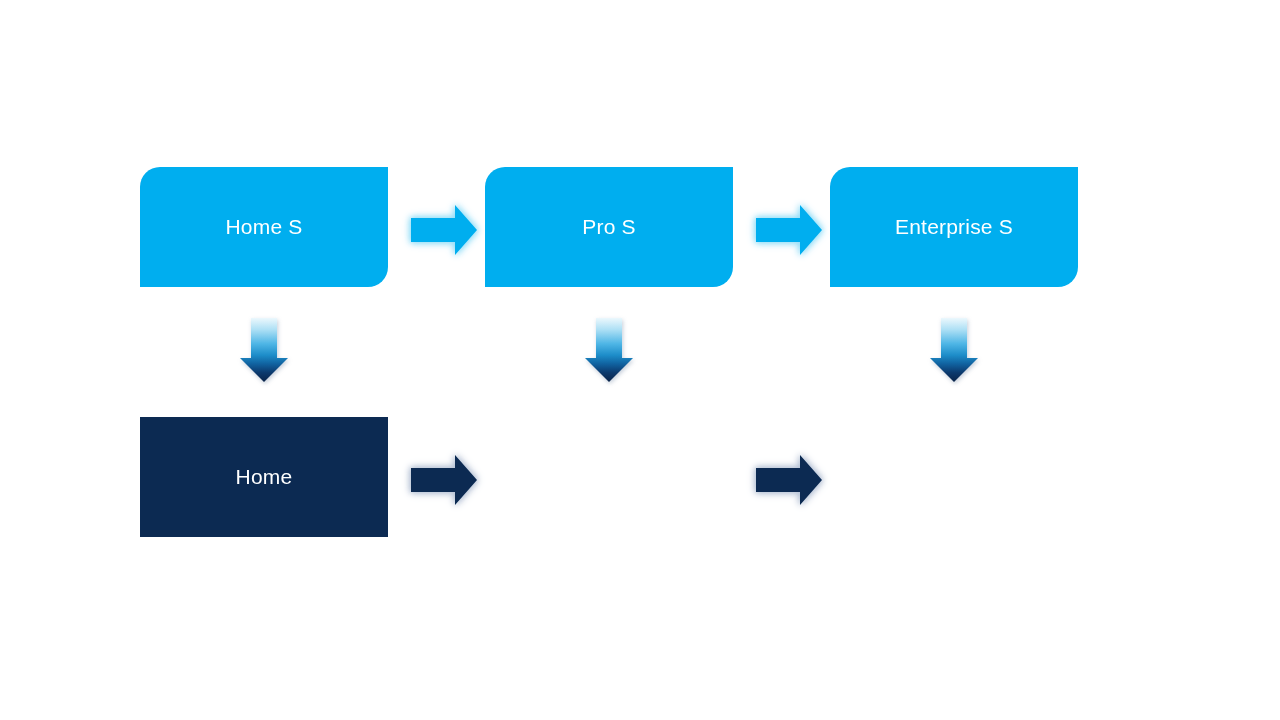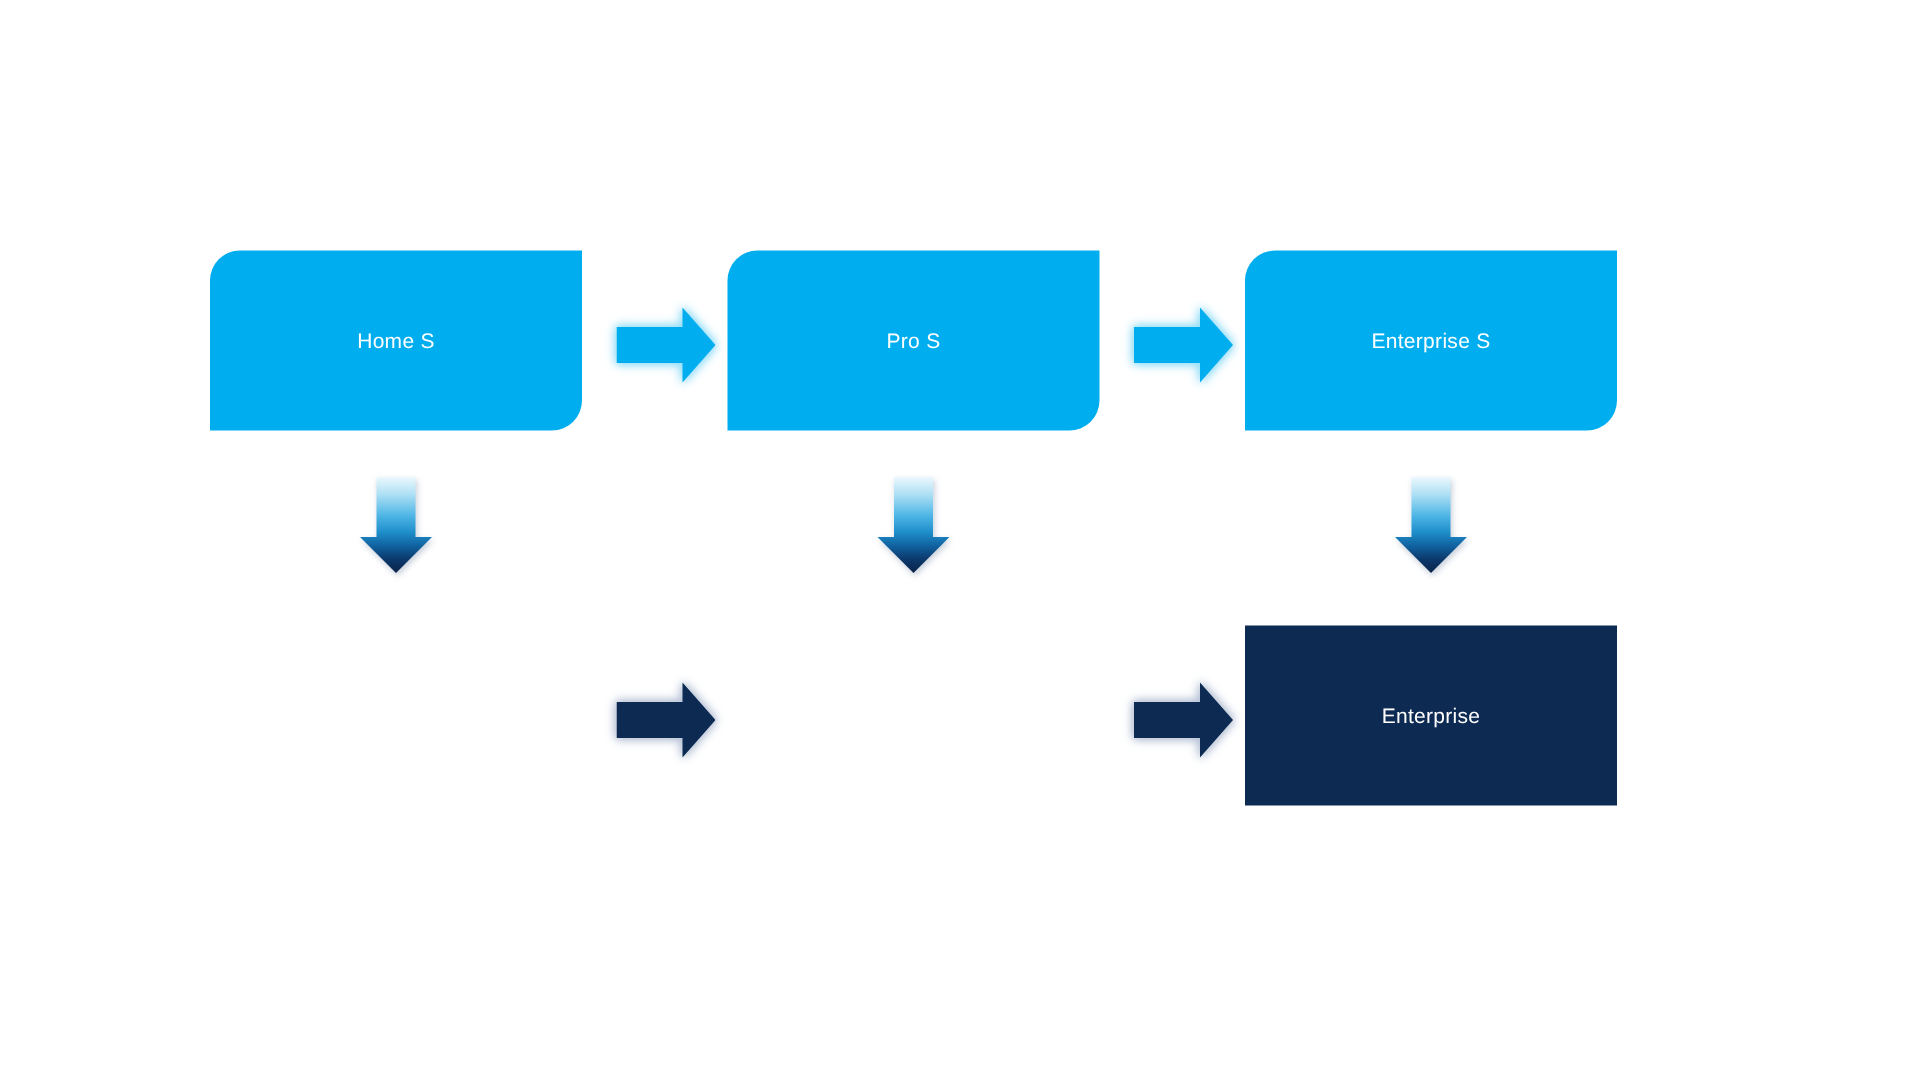--- a/index.html
+++ b/index.html
@@ -24,21 +24,21 @@
   .box {
     position: absolute;
     width: 248px;
     height: 120px;
     display: flex;
     align-items: center;
     justify-content: center;
   }
   .box .label {
     color: var(--text, #ffffff);
-    font-size: 14px;
+    font-size: 21px;
     font-weight: 400;
     letter-spacing: 0.2px;
     text-align: right;
   }
   .box.top-row {
     top: 167px;
     background: var(--top-box, #00AEEF);
     border-radius: 20px 0 20px 0;
   }
   .box.bottom-row {
@@ -120,22 +120,22 @@
   <svg class="down-arrow down-1" viewBox="0 0 48 64">
     <polygon fill="url(#downGrad)" points="11,0 37,0 37,40 48,40 24,64 0,40 11,40"></polygon>
   </svg>
   <svg class="down-arrow down-2" viewBox="0 0 48 64">
     <polygon fill="url(#downGrad)" points="11,0 37,0 37,40 48,40 24,64 0,40 11,40"></polygon>
   </svg>
   <svg class="down-arrow down-3" viewBox="0 0 48 64">
     <polygon fill="url(#downGrad)" points="11,0 37,0 37,40 48,40 24,64 0,40 11,40"></polygon>
   </svg>
 
-  <div class="box bottom-row col-3">
-    <span class="label">Enterprise</span>
+  <div class="box bottom-row col-1">
+    <span class="label">Home</span>
   </div>
 
   <svg class="right-arrow bottom-row gap-1" viewBox="0 0 66 50">
     <polygon points="0,13 44,13 44,0 66,25 44,50 44,37 0,37"></polygon>
   </svg>
   <svg class="right-arrow bottom-row gap-2" viewBox="0 0 66 50">
     <polygon points="0,13 44,13 44,0 66,25 44,50 44,37 0,37"></polygon>
   </svg>
 
 </div>

